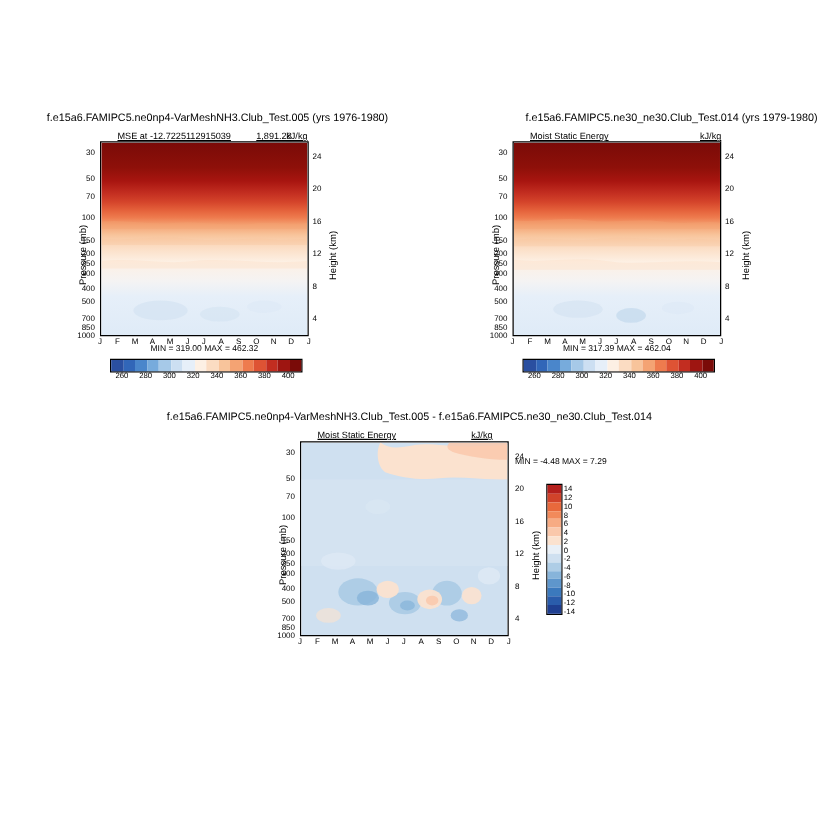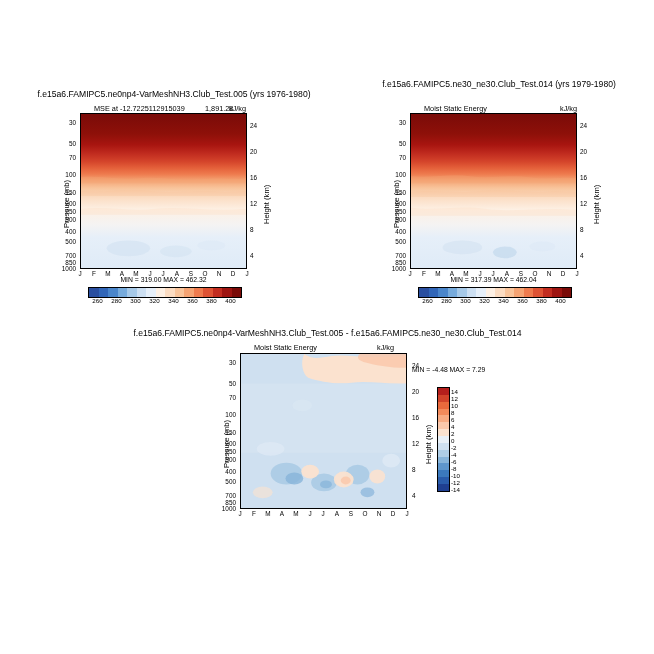--- a/index.html
+++ b/index.html
@@ -22,20 +22,21 @@
     position: absolute;
     font-size: 8.6px;
     white-space: nowrap;
     text-align: center;
     color: #000;
   }
   .sub-left, .sub-right {
     position: absolute;
     font-size: 7.3px;
     white-space: nowrap;
+    text-decoration: underline;
   }
   .plot-frame {
     position: absolute;
     border: 1px solid #000;
     box-sizing: border-box;
     overflow: hidden;
     background: #ffffff;
   }
   .plot-canvas {
     position: absolute;
@@ -219,21 +220,21 @@
   <div class="cbar-label" style="left:126px; top:297px; width:19px;">300</div>
   <div class="cbar-label" style="left:145px; top:297px; width:19px;">320</div>
   <div class="cbar-label" style="left:164px; top:297px; width:19px;">340</div>
   <div class="cbar-label" style="left:183px; top:297px; width:19px;">360</div>
   <div class="cbar-label" style="left:202px; top:297px; width:19px;">380</div>
   <div class="cbar-label" style="left:221px; top:297px; width:19px;">400</div>
 </div>
 
 <div class="panel">
 
-  <div class="panel-title" style="left:344px; top:79px; width:310px;">f.e15a6.FAMIPC5.ne30_ne30.Club_Test.014 (yrs 1979-1980)</div>
+  <div class="panel-title" style="left:344px; top:89px; width:310px;text-align:right;">f.e15a6.FAMIPC5.ne30_ne30.Club_Test.014 (yrs 1979-1980)</div>
 
   <div class="sub-left" style="left:424px; top:104px;">Moist Static Energy</div>
   <div class="sub-right" style="left:560px; top:104px;">kJ/kg</div>
 
   <div class="ylabel-left" style="left:392px; top:228px;">Pressure (mb)</div>
   <div class="ylabel-right" style="left:592px; top:224px;">Height (km)</div>
 
   <div class="ytick" style="left:386px; top:119px; width:20px;">30</div>
   <div class="ytick" style="left:386px; top:140px; width:20px;">50</div>
   <div class="ytick" style="left:386px; top:154px; width:20px;">70</div>

